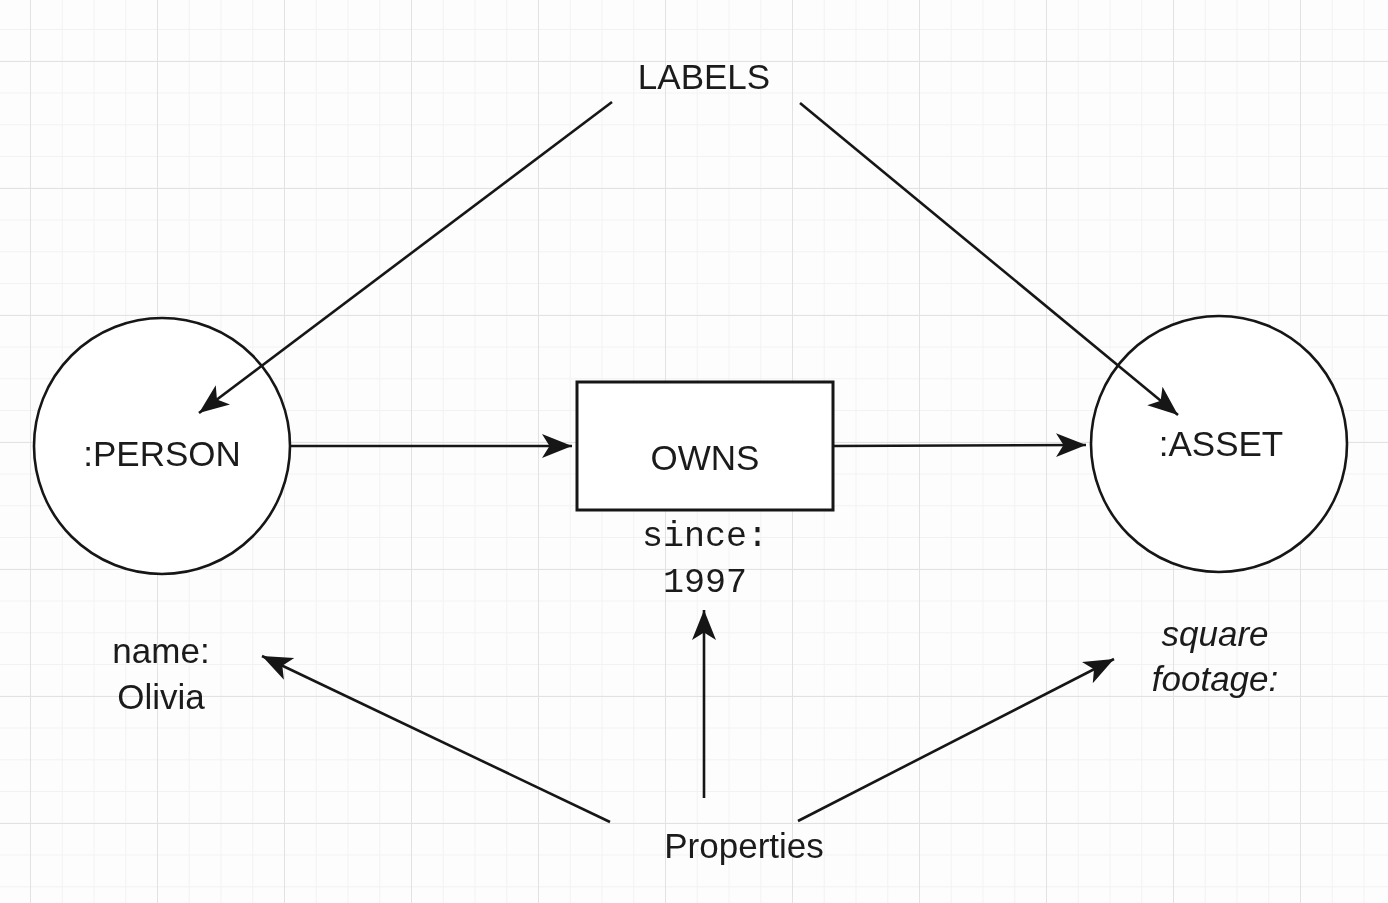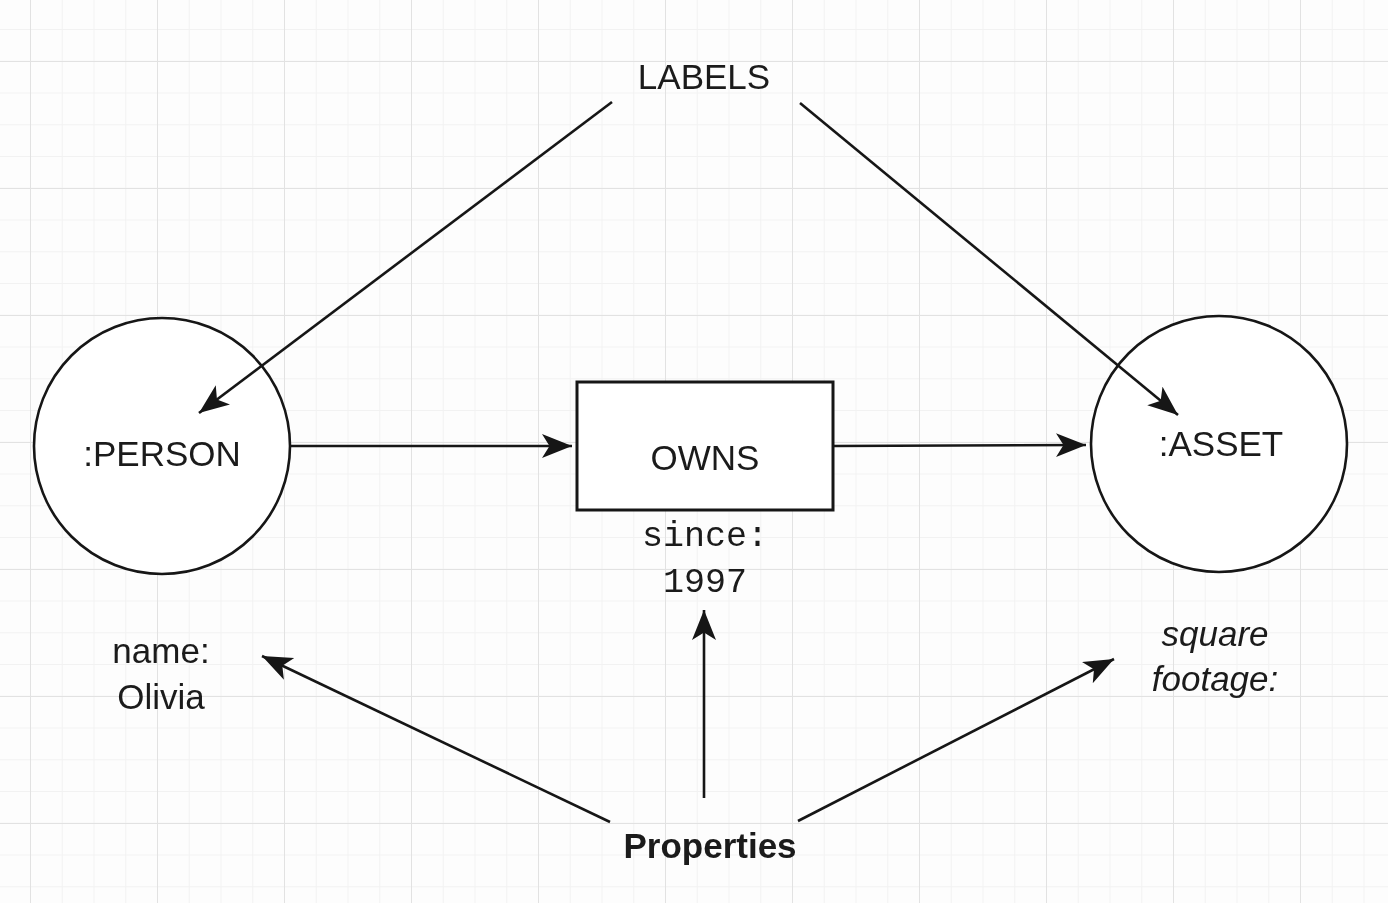--- a/index.html
+++ b/index.html
@@ -62,21 +62,21 @@
 
     <line x1="612" y1="102" x2="199" y2="413" class="edge" marker-end="url(#arrowhead)"></line>
     <line x1="800" y1="103" x2="1178" y2="415" class="edge" marker-end="url(#arrowhead)"></line>
 
     <line x1="610" y1="822" x2="262" y2="656" class="edge" marker-end="url(#arrowhead)"></line>
     <line x1="704" y1="798" x2="704" y2="610" class="edge" marker-end="url(#arrowhead)"></line>
     <line x1="798" y1="821" x2="1114" y2="659" class="edge" marker-end="url(#arrowhead)"></line>
   </svg>
 
   <div class="txt" style="left:704px; top:77px;">LABELS</div>
-  <div class="txt" style="left:710px; top:846px;font-weight:bold;">Properties</div>
+  <div class="txt" style="left:744px; top:846px;">Properties</div>
 
   <div class="txt" style="left:162px; top:446px;margin-top:8px;">:PERSON</div>
   <div class="txt" style="left:1221px; top:444px;">:ASSET</div>
   <div class="txt" style="left:705px; top:458px;">OWNS</div>
 
   <div class="txt" style="left:161px; top:674px;">
     <div>name:</div>
     <div>Olivia</div>
   </div>
 

